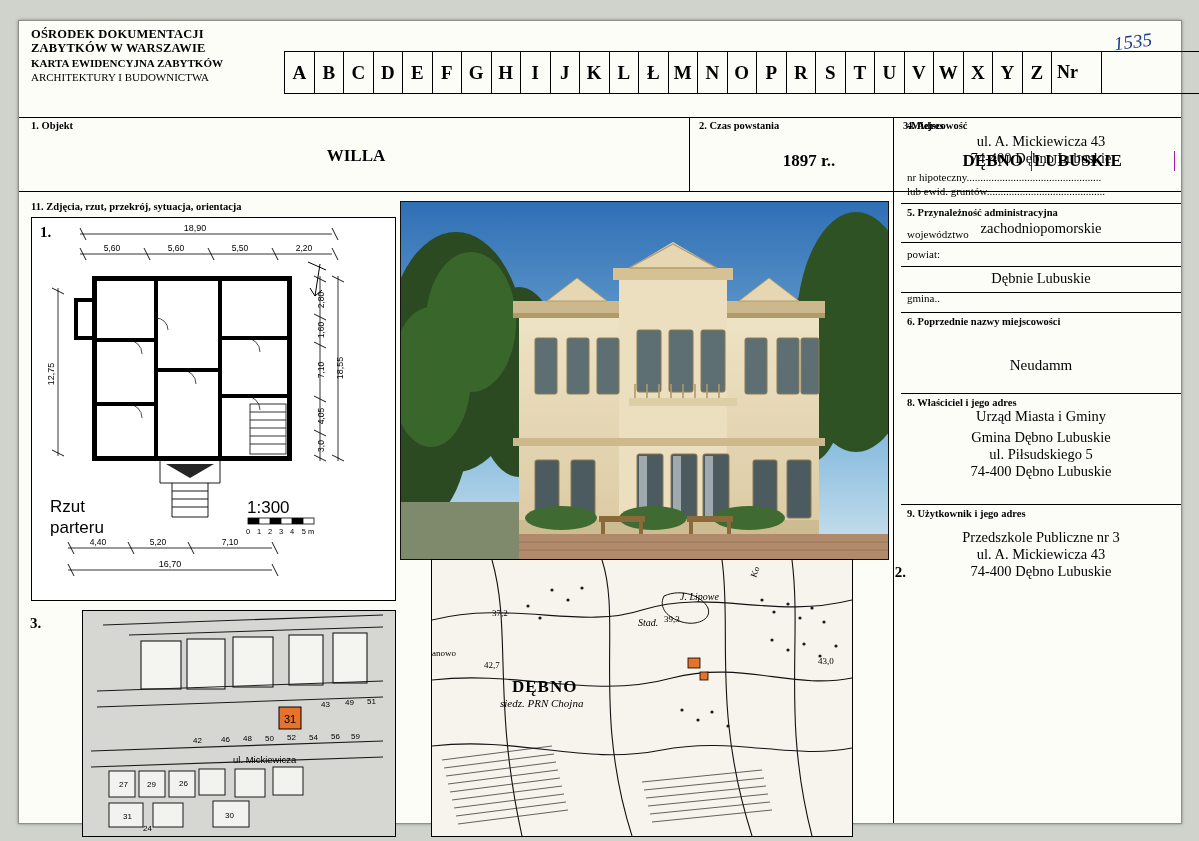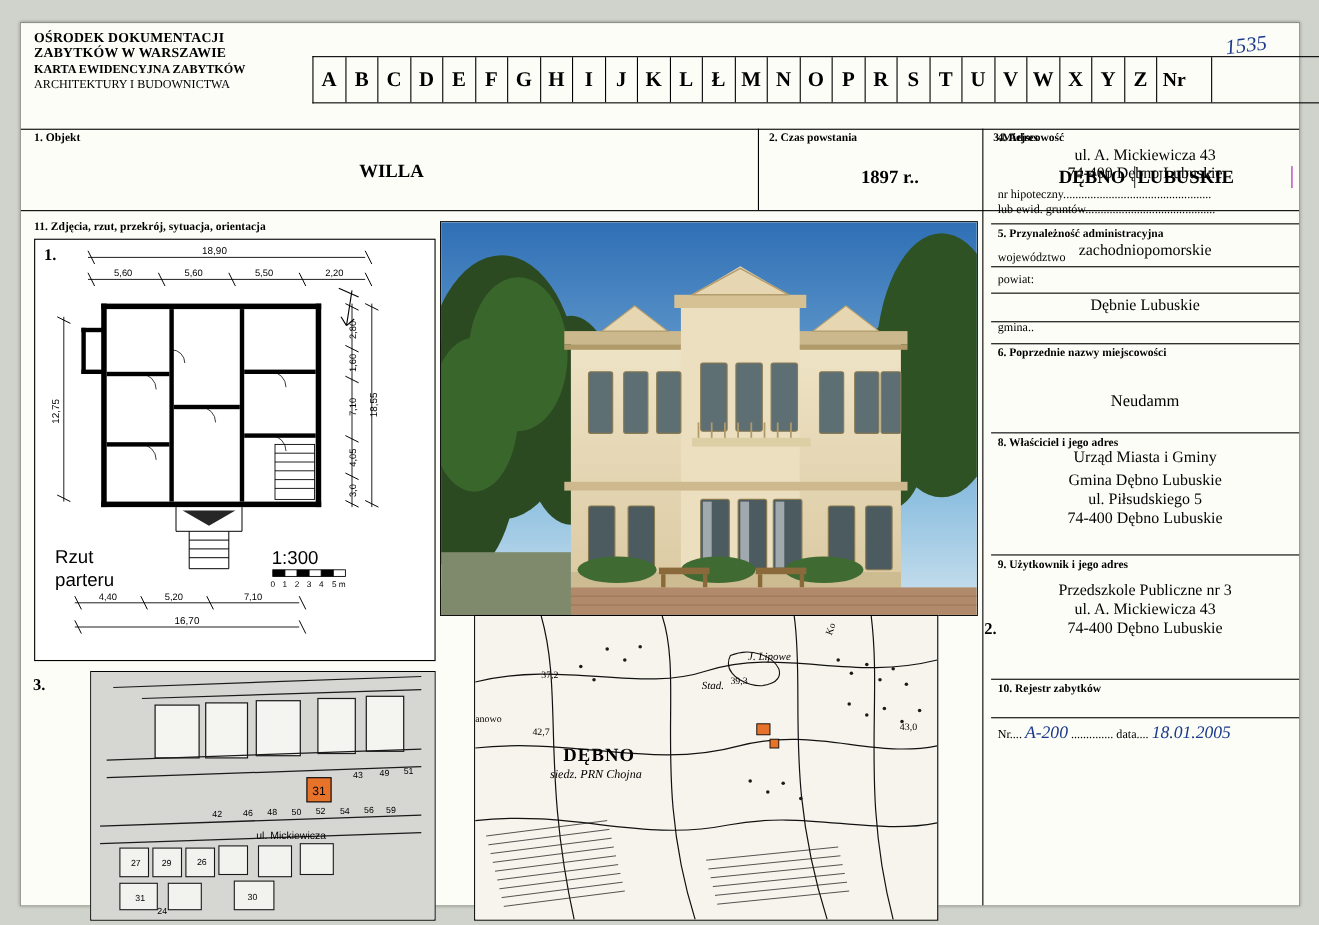--- a/index.html
+++ b/index.html
@@ -608,26 +608,15 @@
       <div class="c">74-400 Dębno Lubuskie</div>
     </div>
 
     <div class="rsec" style="height:112px;">
       <div class="t">9. Użytkownik i jego adres</div>
       <div class="c" style="margin-top:10px;">Przedszkole Publiczne nr 3</div>
       <div class="c">ul. A. Mickiewicza 43</div>
       <div class="c">74-400 Dębno Lubuskie</div>
     </div>
 
-    <div class="rsec" style="height:118px;">
-      <div class="t">10. Rejestr zabytków</div>
-      <div style="position:absolute;left:0;top:34px;width:100%;height:1px;background:#000;"></div>
-      <div style="position:absolute;left:6px;top:40px;font-size:11px;">
-        <span>Nr....</span>
-        <span class="hand" style="font-size:16px;">A-200</span>
-        <span>..............</span>
-        <span>data....</span>
-        <span class="hand" style="font-size:16px;">18.01.2005</span>
-      </div>
-    </div>
   </div>
 
 </div>
 
 </body></html>

